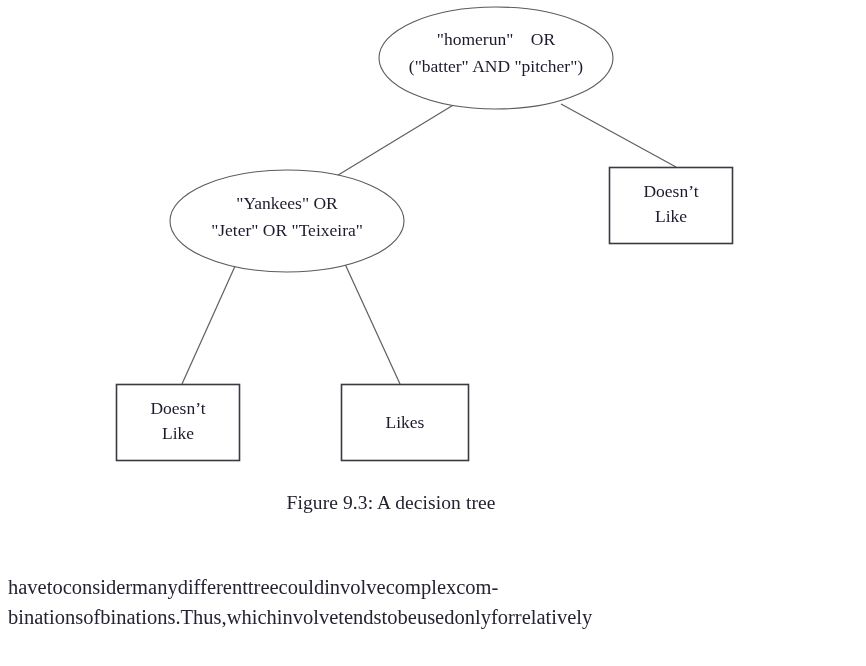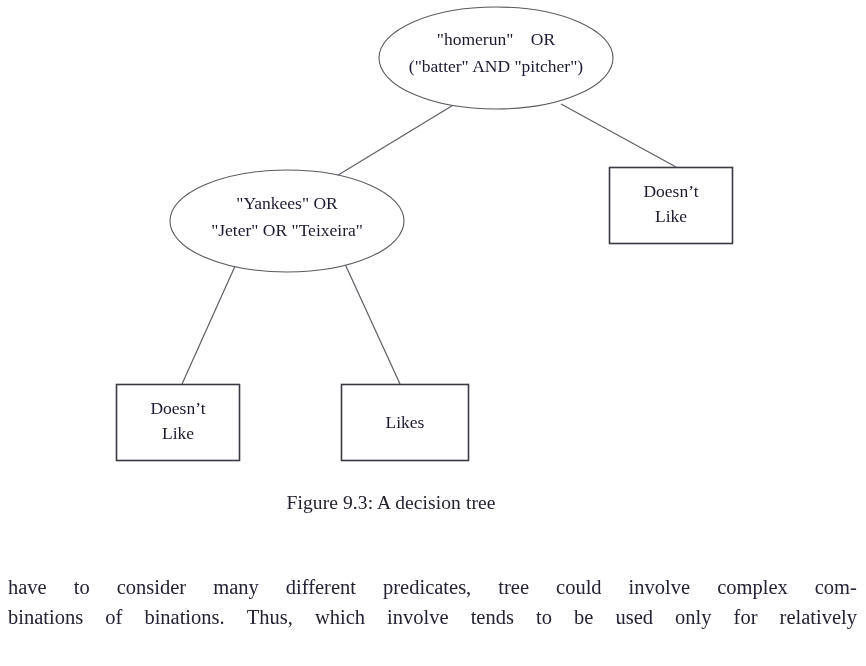--- a/index.html
+++ b/index.html
@@ -78,21 +78,21 @@
     line-height: 29.5px;
     text-align: justify;
     color: #232334;
   }
   #body-text .line {
     display: block;
     white-space: nowrap;
   }
   #body-text .line.justify {
     display: flex;
-    justify-content: space-between;
+    justify-content: flex-start;
   }
   #body-text .line.justify > span {
     white-space: pre;
   }
 </style>
 </head>
 <body>
 
 <div id="figure-area">
 
@@ -137,21 +137,20 @@
 
 <div id="figure-caption">Figure 9.3: A decision tree</div>
 
 <div id="body-text">
   <span class="line justify" id="body-line-1">
       <span>have</span>
       <span>to</span>
       <span>consider</span>
       <span>many</span>
       <span>different</span>
-      <span>predicates,</span>
       <span>tree</span>
       <span>could</span>
       <span>involve</span>
       <span>complex</span>
       <span>com-</span>
     </span>
   <span class="line justify" id="body-line-2">
       <span>binations</span>
       <span>of</span>
       <span>binations.</span>

